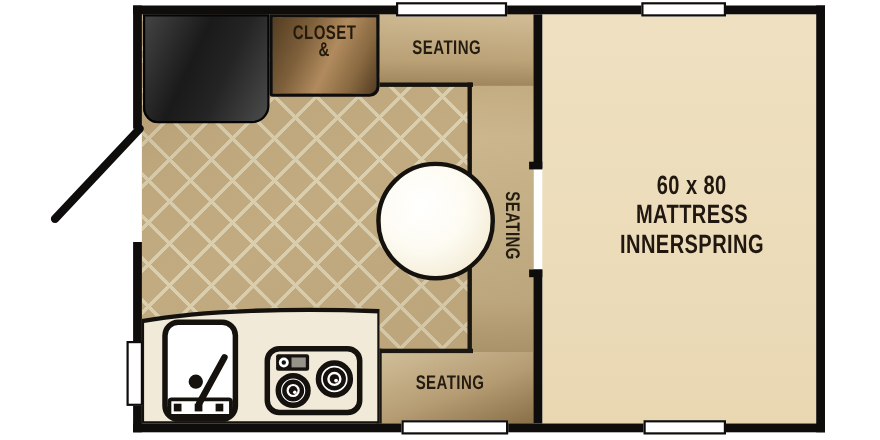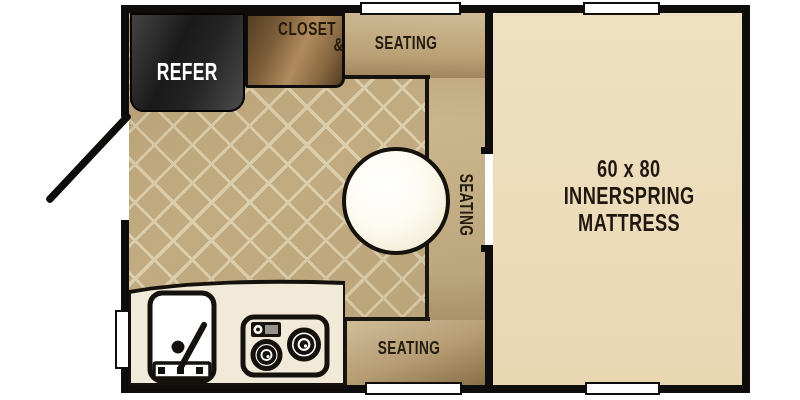--- a/index.html
+++ b/index.html
@@ -41,21 +41,21 @@
     background:linear-gradient(115deg,#543d22 0%,#7d5f3a 30%,#b18b5e 55%,#8a6a42 78%,#543d22 100%);}
   
   .table{position:absolute;left:342px;top:147px;width:108px;height:108px;border-radius:50%;
     box-sizing:border-box;border:4px solid #15120e;
     background:radial-gradient(circle at 38% 35%, #ffffff 0%, #fdfbf2 45%, #eee3c6 100%);}
   
   .lbl{position:absolute;font-weight:bold;color:#241c10;text-align:center;line-height:1;}
   .cond{display:inline-block;transform:scaleX(0.76);transform-origin:center;white-space:nowrap;
         letter-spacing:0.5px;}
   .lbl-refer{left:130px;top:61px;width:115px;font-size:23px;color:#ffffff;}
-  .lbl-closet{left:245px;top:21px;width:100px;font-size:18px;line-height:16px;color:#241a0c;text-align:right;}
+  .lbl-closet{left:245px;top:21px;width:100px;font-size:18px;line-height:16px;color:#241a0c;}
   .lbl-seat-top{left:340px;top:34px;width:133px;font-size:18px;}
   .lbl-seat-bottom{left:343px;top:339px;width:133px;font-size:18px;}
   .lbl-seat-right{left:421px;top:196px;width:90px;height:18px;font-size:18px;
     transform:rotate(90deg);transform-origin:center;}
   .lbl-mattress{left:493px;top:155px;width:272px;font-size:24px;line-height:27px;color:#201810;}
   svg{display:block;}
 </style>
 </head>
 <body>
 
@@ -125,40 +125,37 @@
   <div class="window" style="left:360px;top:2px;width:101px;height:13px;"></div>
   <div class="window" style="left:583px;top:2px;width:77px;height:13px;"></div>
   <div class="window" style="left:365px;top:382px;width:97px;height:13px;"></div>
   <div class="window" style="left:585px;top:382px;width:75px;height:13px;"></div>
   <div class="window" style="left:115px;top:310px;width:15px;height:59px;"></div>
 
   <svg class="abs" style="left:42px;top:110px;" width="92" height="96" viewBox="0 0 92 96">
     <line x1="85" y1="7" x2="8" y2="89" stroke="#0f0d0b" stroke-width="7.5" stroke-linecap="round"></line>
   </svg>
 
-  <div class="lbl lbl-refer">
-    <span class="cond">REFER</span>
-  </div>
 
   <div class="lbl lbl-closet">
     <div><span class="cond">CLOSET</span></div>
     <div><span class="cond">&amp;</span></div>
   </div>
 
   <div class="lbl lbl-seat-top">
     <span class="cond">SEATING</span>
   </div>
 
   <div class="lbl lbl-seat-right">
     <span class="cond">SEATING</span>
   </div>
 
   <div class="lbl lbl-seat-bottom">
     <span class="cond">SEATING</span>
   </div>
 
   <div class="lbl lbl-mattress">
     <div><span class="cond">60 x 80</span></div>
+    <div><span class="cond">MATTRESS</span></div>
     <div><span class="cond">INNERSPRING</span></div>
-    <div><span class="cond">MATTRESS</span></div>
   </div>
 
 </div>
 
 </body></html>

